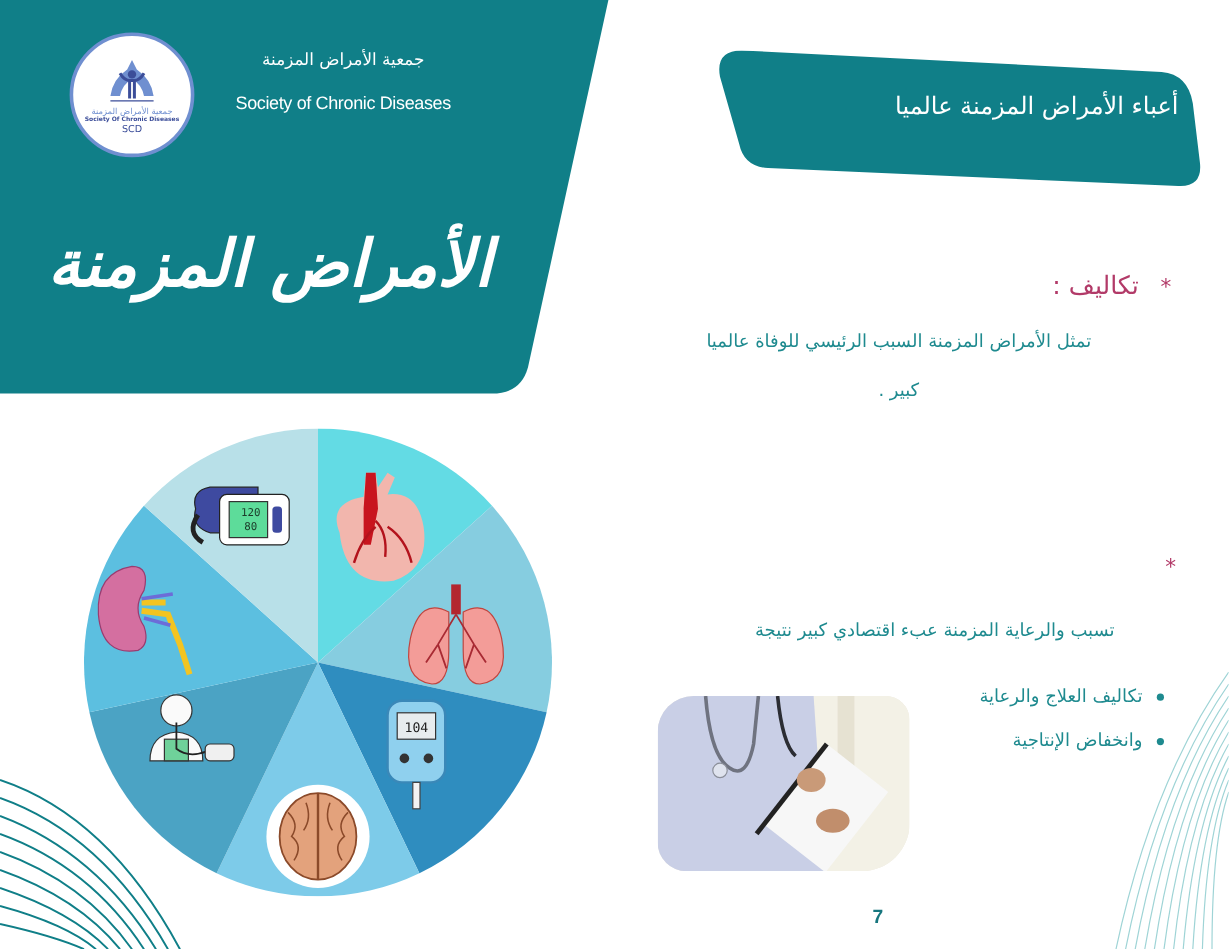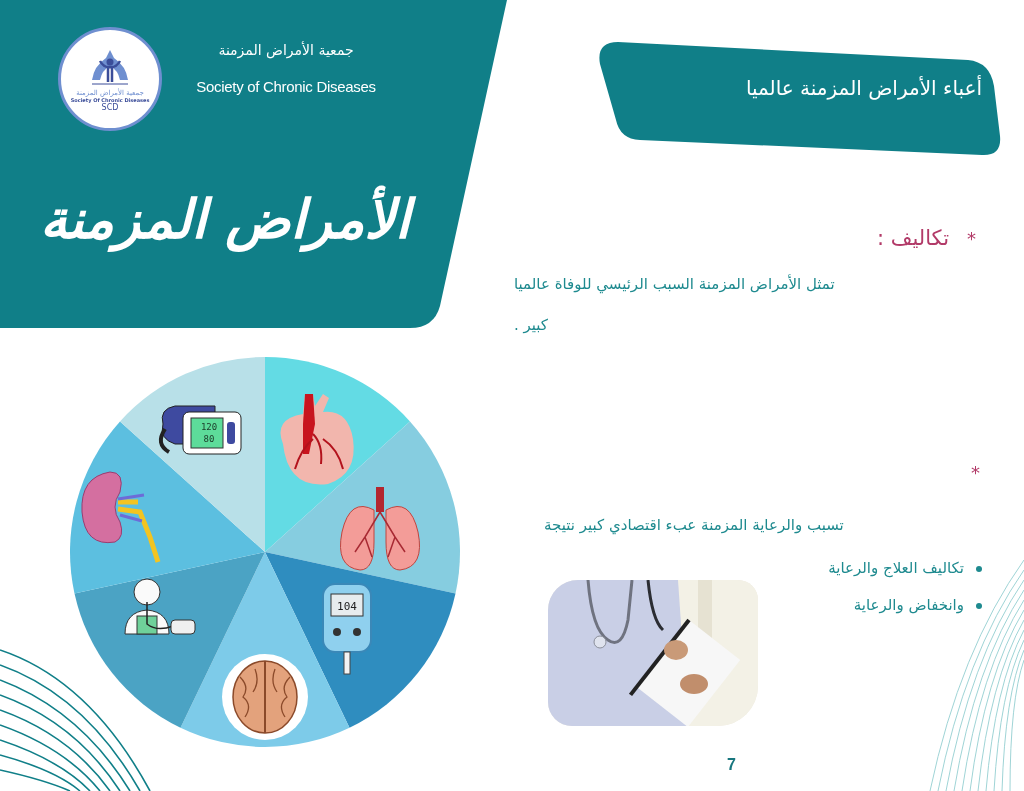--- a/index.html
+++ b/index.html
@@ -38,26 +38,26 @@
   .section-pill-label {
     position: absolute; left: 652px; top: 76px; width: 330px; text-align: right;
     color: #ffffff; font-size: 20px; direction: rtl;
   }
   .heading {
     position: absolute; right: 48px; direction: rtl; color: #b23a68; font-size: 21px;
     display: flex; align-items: baseline; gap: 18px;
   }
   .heading .star { color: #b23a68; font-size: 18px; }
   .para {
-    position: absolute; right: 40px; direction: rtl; text-align: left;
+    position: absolute; right: 40px; direction: rtl; text-align: center;
     color: #1e8a8f; font-size: 15px; line-height: 41px; width: 470px;
   }
   .bullets {
     position: absolute; right: 40px; direction: rtl; color: #1e8a8f; font-size: 15px;
-    list-style: none; margin: 0; padding: 0;
+    list-style: none; margin: 12px; padding: 0;
   }
   .bullets li { line-height: 37px; display: flex; gap: 12px; align-items: center; }
   .bullets li .dot { width: 6px; height: 6px; border-radius: 50%; background: #1e8a8f; display: inline-block; }
   .photo {
     position: absolute; left: 548px; top: 580px; width: 210px; height: 146px;
     border-radius: 30px 20px 40px 24px; overflow: hidden;
   }
   .page-number {
     position: absolute; left: 727px; top: 756px; color: #17767e; font-size: 16px; font-weight: bold;
     font-family: "Liberation Sans", sans-serif;
@@ -107,21 +107,21 @@
   <span class="star">*</span>
 </div>
 <div class="para" style="top:505px; right:10px; line-height:40px;">تسبب والرعاية المزمنة عبء اقتصادي كبير نتيجة</div>
 <ul class="bullets" style="top:550px; right:42px;">
   <li>
       <span class="dot"></span>
       <span>تكاليف العلاج والرعاية</span>
     </li>
   <li>
       <span class="dot"></span>
-      <span>وانخفاض والرعاية</span>
+      <span>وانخفاض الإنتاجية</span>
     </li>
 </ul>
 
 <div class="photo">
   <svg width="210" height="146" viewBox="0 0 210 146">
     <rect width="210" height="146" fill="#eeeae0"></rect>
     <rect x="120" y="0" width="90" height="146" fill="#f3f1e6"></rect>
     <rect x="150" y="0" width="14" height="100" fill="#e6e2d2"></rect>
     <path d="M0 0 L130 0 L140 146 L0 146 Z" fill="#c9cfe6"></path>
     <path d="M40 0 Q44 50 60 60 Q74 70 80 40 L84 0" stroke="#6f7380" stroke-width="3" fill="none"></path>

